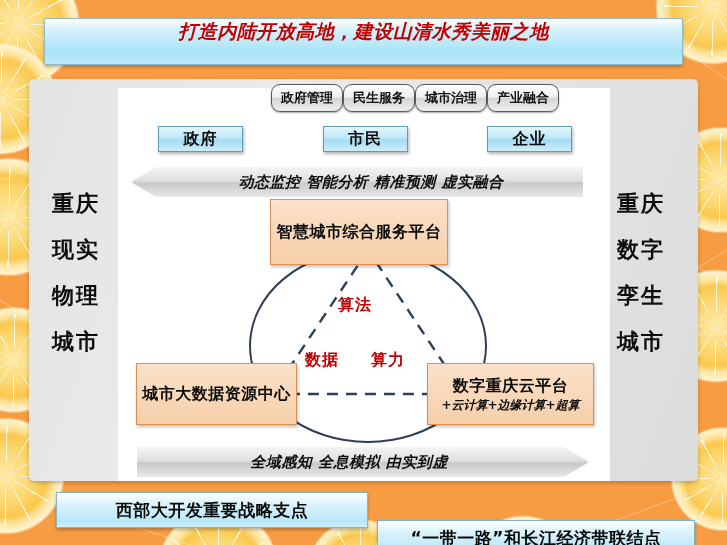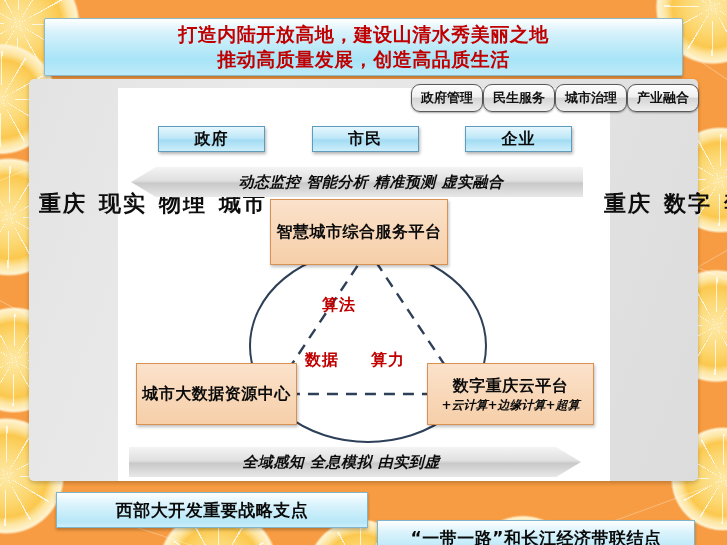--- a/index.html
+++ b/index.html
@@ -54,30 +54,31 @@
     transform-origin: 0 0;
     pointer-events: none;
   }
 
   
   .title-banner {
     position: absolute;
     left: 44px;
     top: 18px;
     width: 639px;
-    height: 58px;
+    height: 47px;
     border: 1px solid #8fb8c9;
     border-radius: 2px;
     background: linear-gradient(to bottom, #ffffff 0%, #d9f2fb 22%, #a8e4f7 72%, #bdeaf9 100%);
     box-shadow: 0 2px 3px rgba(0,0,0,0.25);
     display: flex;
     flex-direction: column;
     align-items: center;
-    justify-content: center;
-    box-sizing: border-box;
+    justify-content: flex-start;
+    box-sizing: border-box;
+    font-style: italic;
   }
   .title-line {
     color: #c00000;
     font-size: 19px;
     font-weight: bold;
     line-height: 25px;
     letter-spacing: 0.5px;
     white-space: nowrap;
   }
 
@@ -99,43 +100,43 @@
     height: 393px;
     background: #ffffff;
   }
 
   
   .side-col {
     position: absolute;
     width: 74px;
     top: 192px;
     display: flex;
-    flex-direction: row;
-    gap: 12px;
+    flex-direction: column;
+    gap: 22px;
     align-items: center;
   }
   .side-col.left  { left: 39px; }
   .side-col.right { left: 604px; }
   .side-word {
     font-size: 22px;
     font-weight: bold;
     color: #0d0d0d;
     letter-spacing: 2px;
     line-height: 24px;
     white-space: nowrap;
   }
 
   
   .pill-row {
     position: absolute;
     left: 131px;
     top: 84px;
     width: 568px;
     display: flex;
-    justify-content: flex-end;
+    justify-content: center;
   }
   .pill {
     border: 1px solid #5a5a5a;
     border-radius: 9px;
     background: linear-gradient(to bottom, #fdfdfd 0%, #f0f0f0 45%, #d5d5d5 52%, #eeeeee 100%);
     box-shadow: 0 1px 2px rgba(0,0,0,0.35);
     font-size: 13px;
     font-weight: bold;
     color: #111111;
     padding: 5px 9px;
@@ -146,21 +147,21 @@
   
   .actor-row {
     position: absolute;
     left: 158px;
     top: 126px;
     width: 414px;
     display: flex;
     justify-content: space-between;
   }
   .actor-box {
-    width: 107px;
+    width: 85px;
     height: 26px;
     border: 1px solid #5f9bbd;
     background: linear-gradient(to bottom, #e5f6fd 0%, #bfe8f8 45%, #a3dcf3 55%, #cdeefb 100%);
     box-shadow: 1px 2px 3px rgba(0,0,0,0.30);
     display: flex;
     align-items: center;
     justify-content: center;
     font-size: 16px;
     font-weight: bold;
     color: #0b0b0b;
@@ -186,21 +187,21 @@
   }
   .arrow-band.left-point {
     left: 131px;
     top: 167px;
     width: 452px;
     clip-path: polygon(0% 50%, 5.5% 0%, 100% 0%, 100% 100%, 5.5% 100%);
     padding-left: 28px;
     box-sizing: border-box;
   }
   .arrow-band.right-point {
-    left: 129px;
+    left: 137px;
     top: 447px;
     width: 452px;
     clip-path: polygon(0% 0%, 94.5% 0%, 100% 50%, 94.5% 100%, 0% 100%);
     padding-right: 28px;
     box-sizing: border-box;
   }
 
   
   .circle-svg {
     position: absolute;
@@ -243,21 +244,21 @@
   #box-cloud    { left: 427px; top: 363px; width: 167px; height: 62px; }
 
   .center-word {
     position: absolute;
     font-size: 16px;
     font-weight: bold;
     color: #c00000;
     white-space: nowrap;
     letter-spacing: 1px;
   }
-  #w-suanfa { left: 322px; top: 295px; }
+  #w-suanfa { left: 338px; top: 295px; }
   #w-shuju  { left: 305px; top: 350px; }
   #w-suanli { left: 371px; top: 350px; }
 
   
   .bottom-row {
     position: absolute;
     left: 44px;
     top: 492px;
     width: 639px;
     display: flex;
@@ -303,21 +304,20 @@
   <div class="streak" style="left:0px; top:300px; width:130px; transform:rotate(28deg);"></div>
   <div class="streak" style="left:0px; top:180px; width:120px; transform:rotate(-22deg);"></div>
   <div class="streak" style="left:640px; top:20px; width:130px; transform:rotate(34deg);"></div>
   <div class="streak" style="left:640px; top:300px; width:130px; transform:rotate(-30deg);"></div>
   <div class="streak" style="left:655px; top:250px; width:110px; transform:rotate(22deg);"></div>
   <div class="streak" style="left:100px; top:515px; width:160px; transform:rotate(18deg);"></div>
   <div class="streak" style="left:560px; top:540px; width:160px; transform:rotate(-20deg);"></div>
 
   <div class="title-banner">
     <div class="title-line">打造内陆开放高地，建设山清水秀美丽之地</div>
-    <div class="title-line">推动高质量发展，创造高品质生活</div>
   </div>
 
   <div class="main-panel"></div>
   <div class="inner-white"></div>
 
   <div class="side-col left">
     <div class="side-word">重庆</div>
     <div class="side-word">现实</div>
     <div class="side-word">物理</div>
     <div class="side-word">城市</div>

